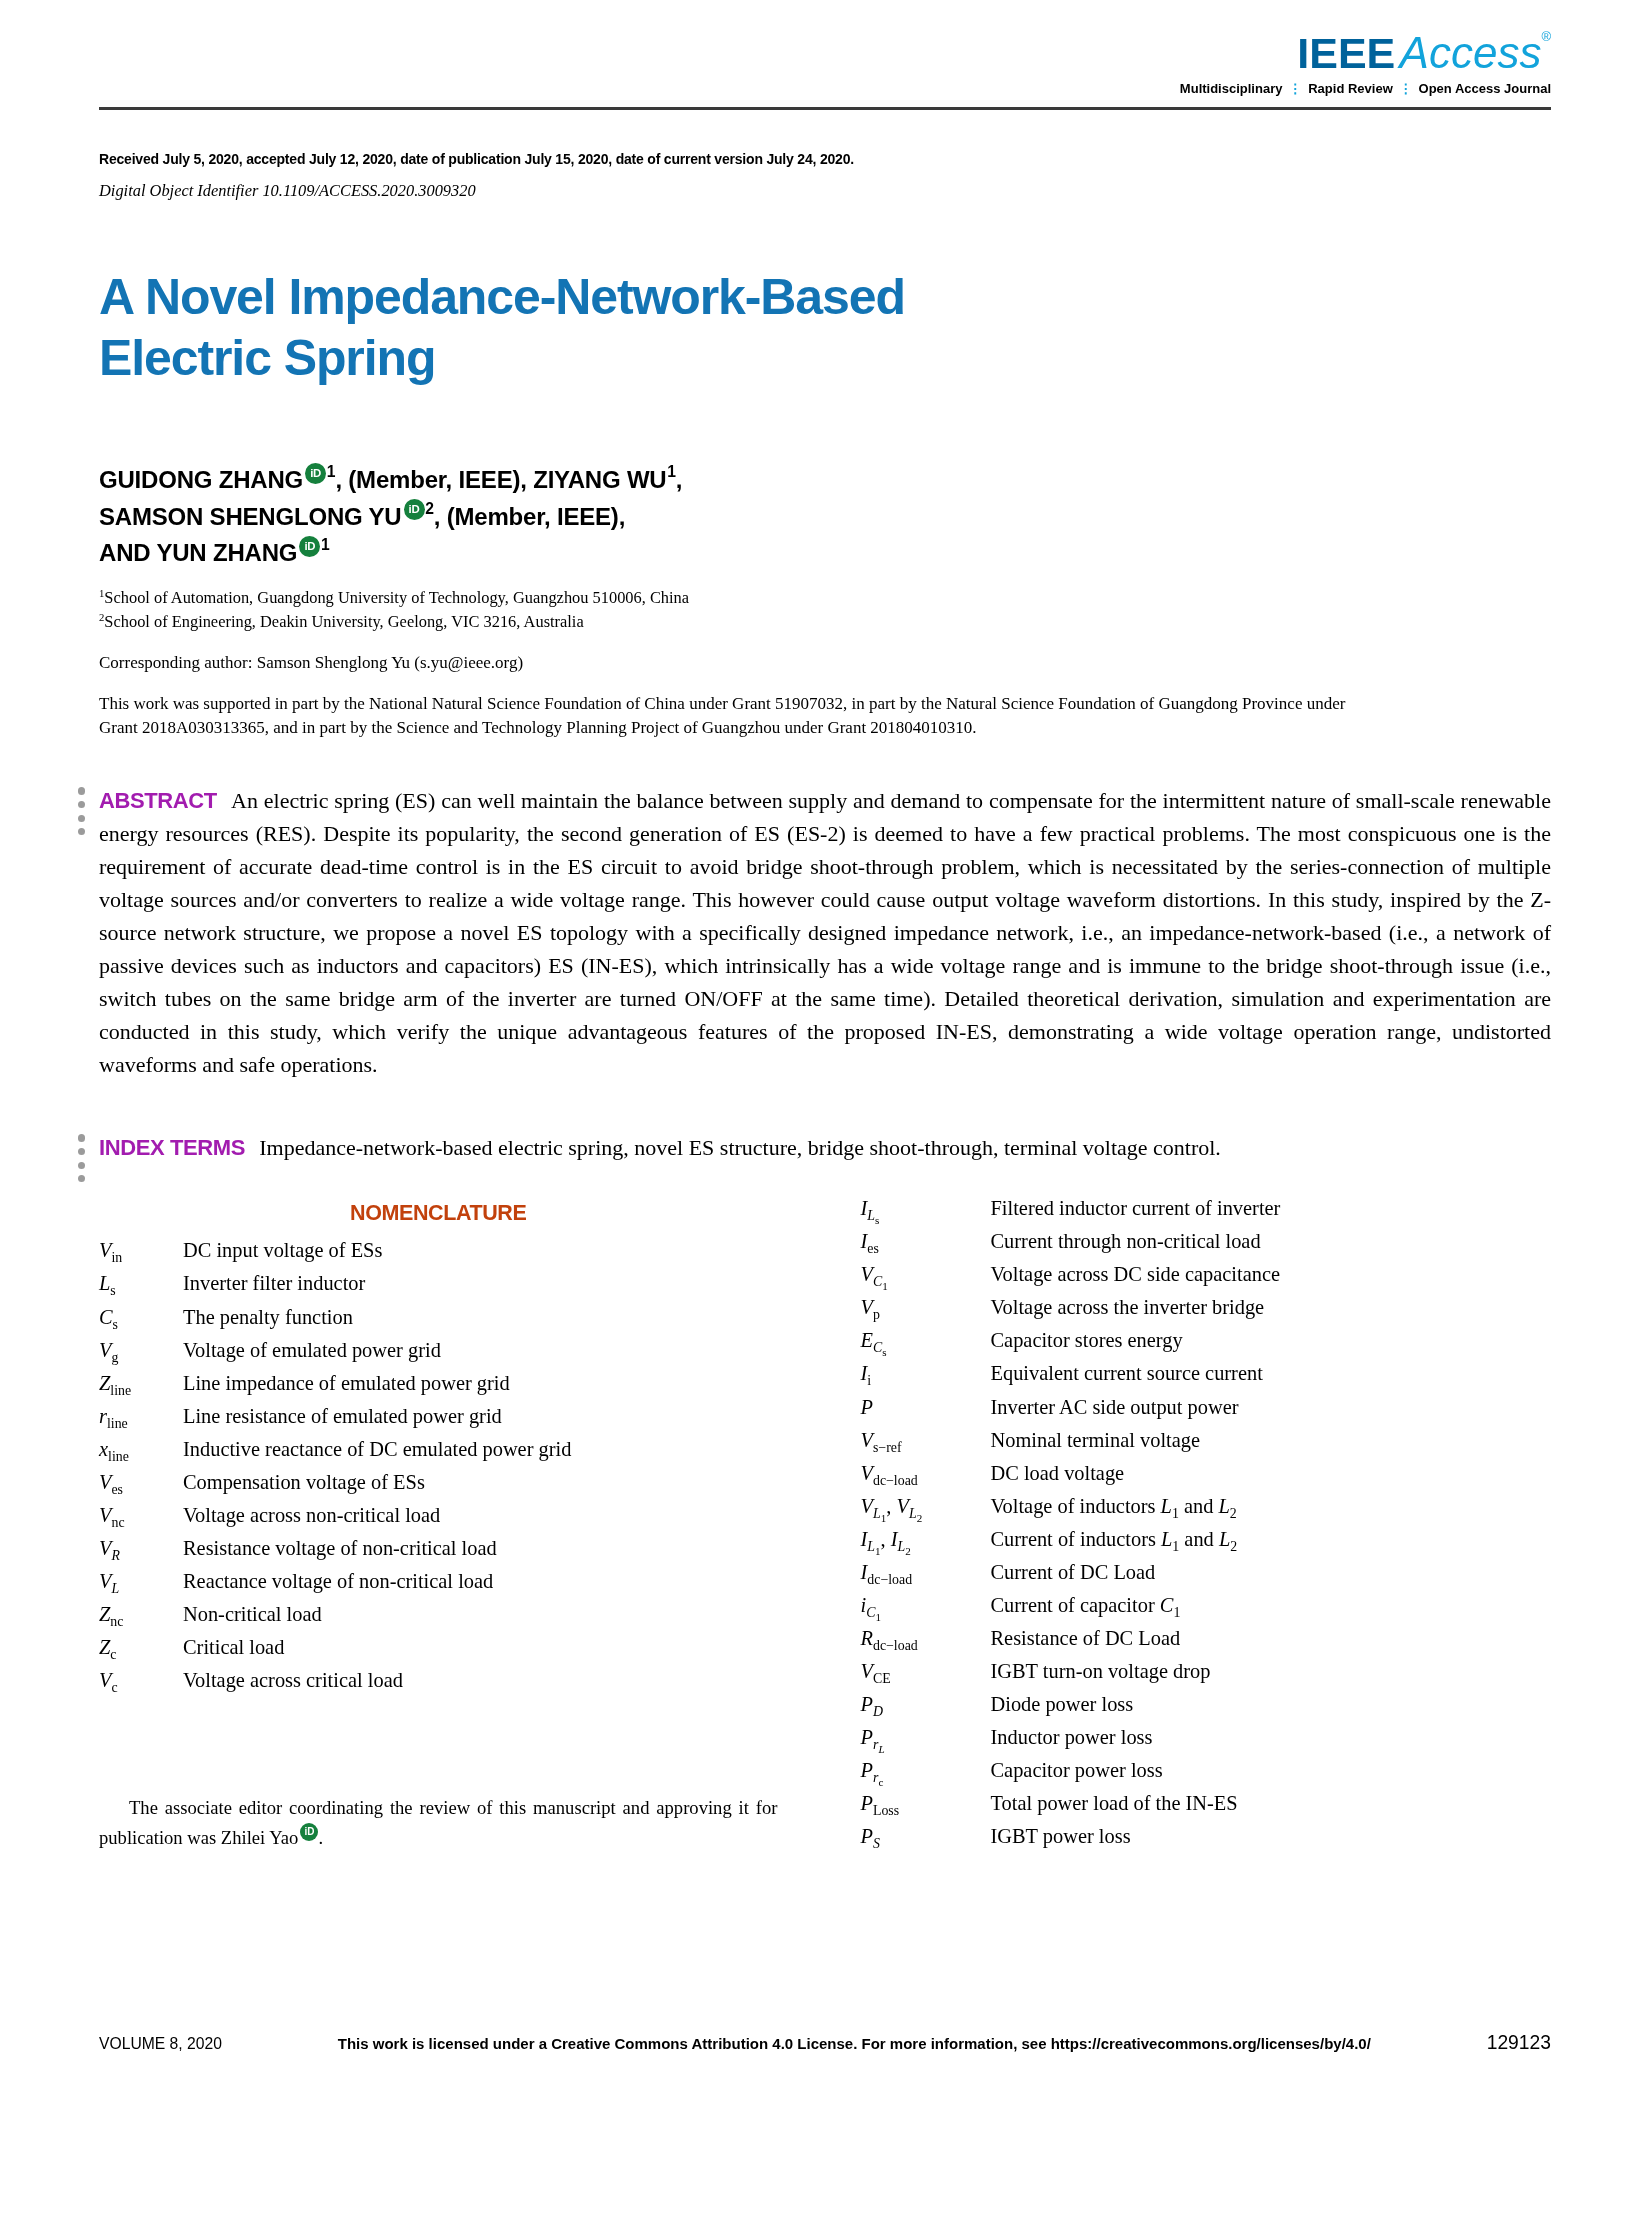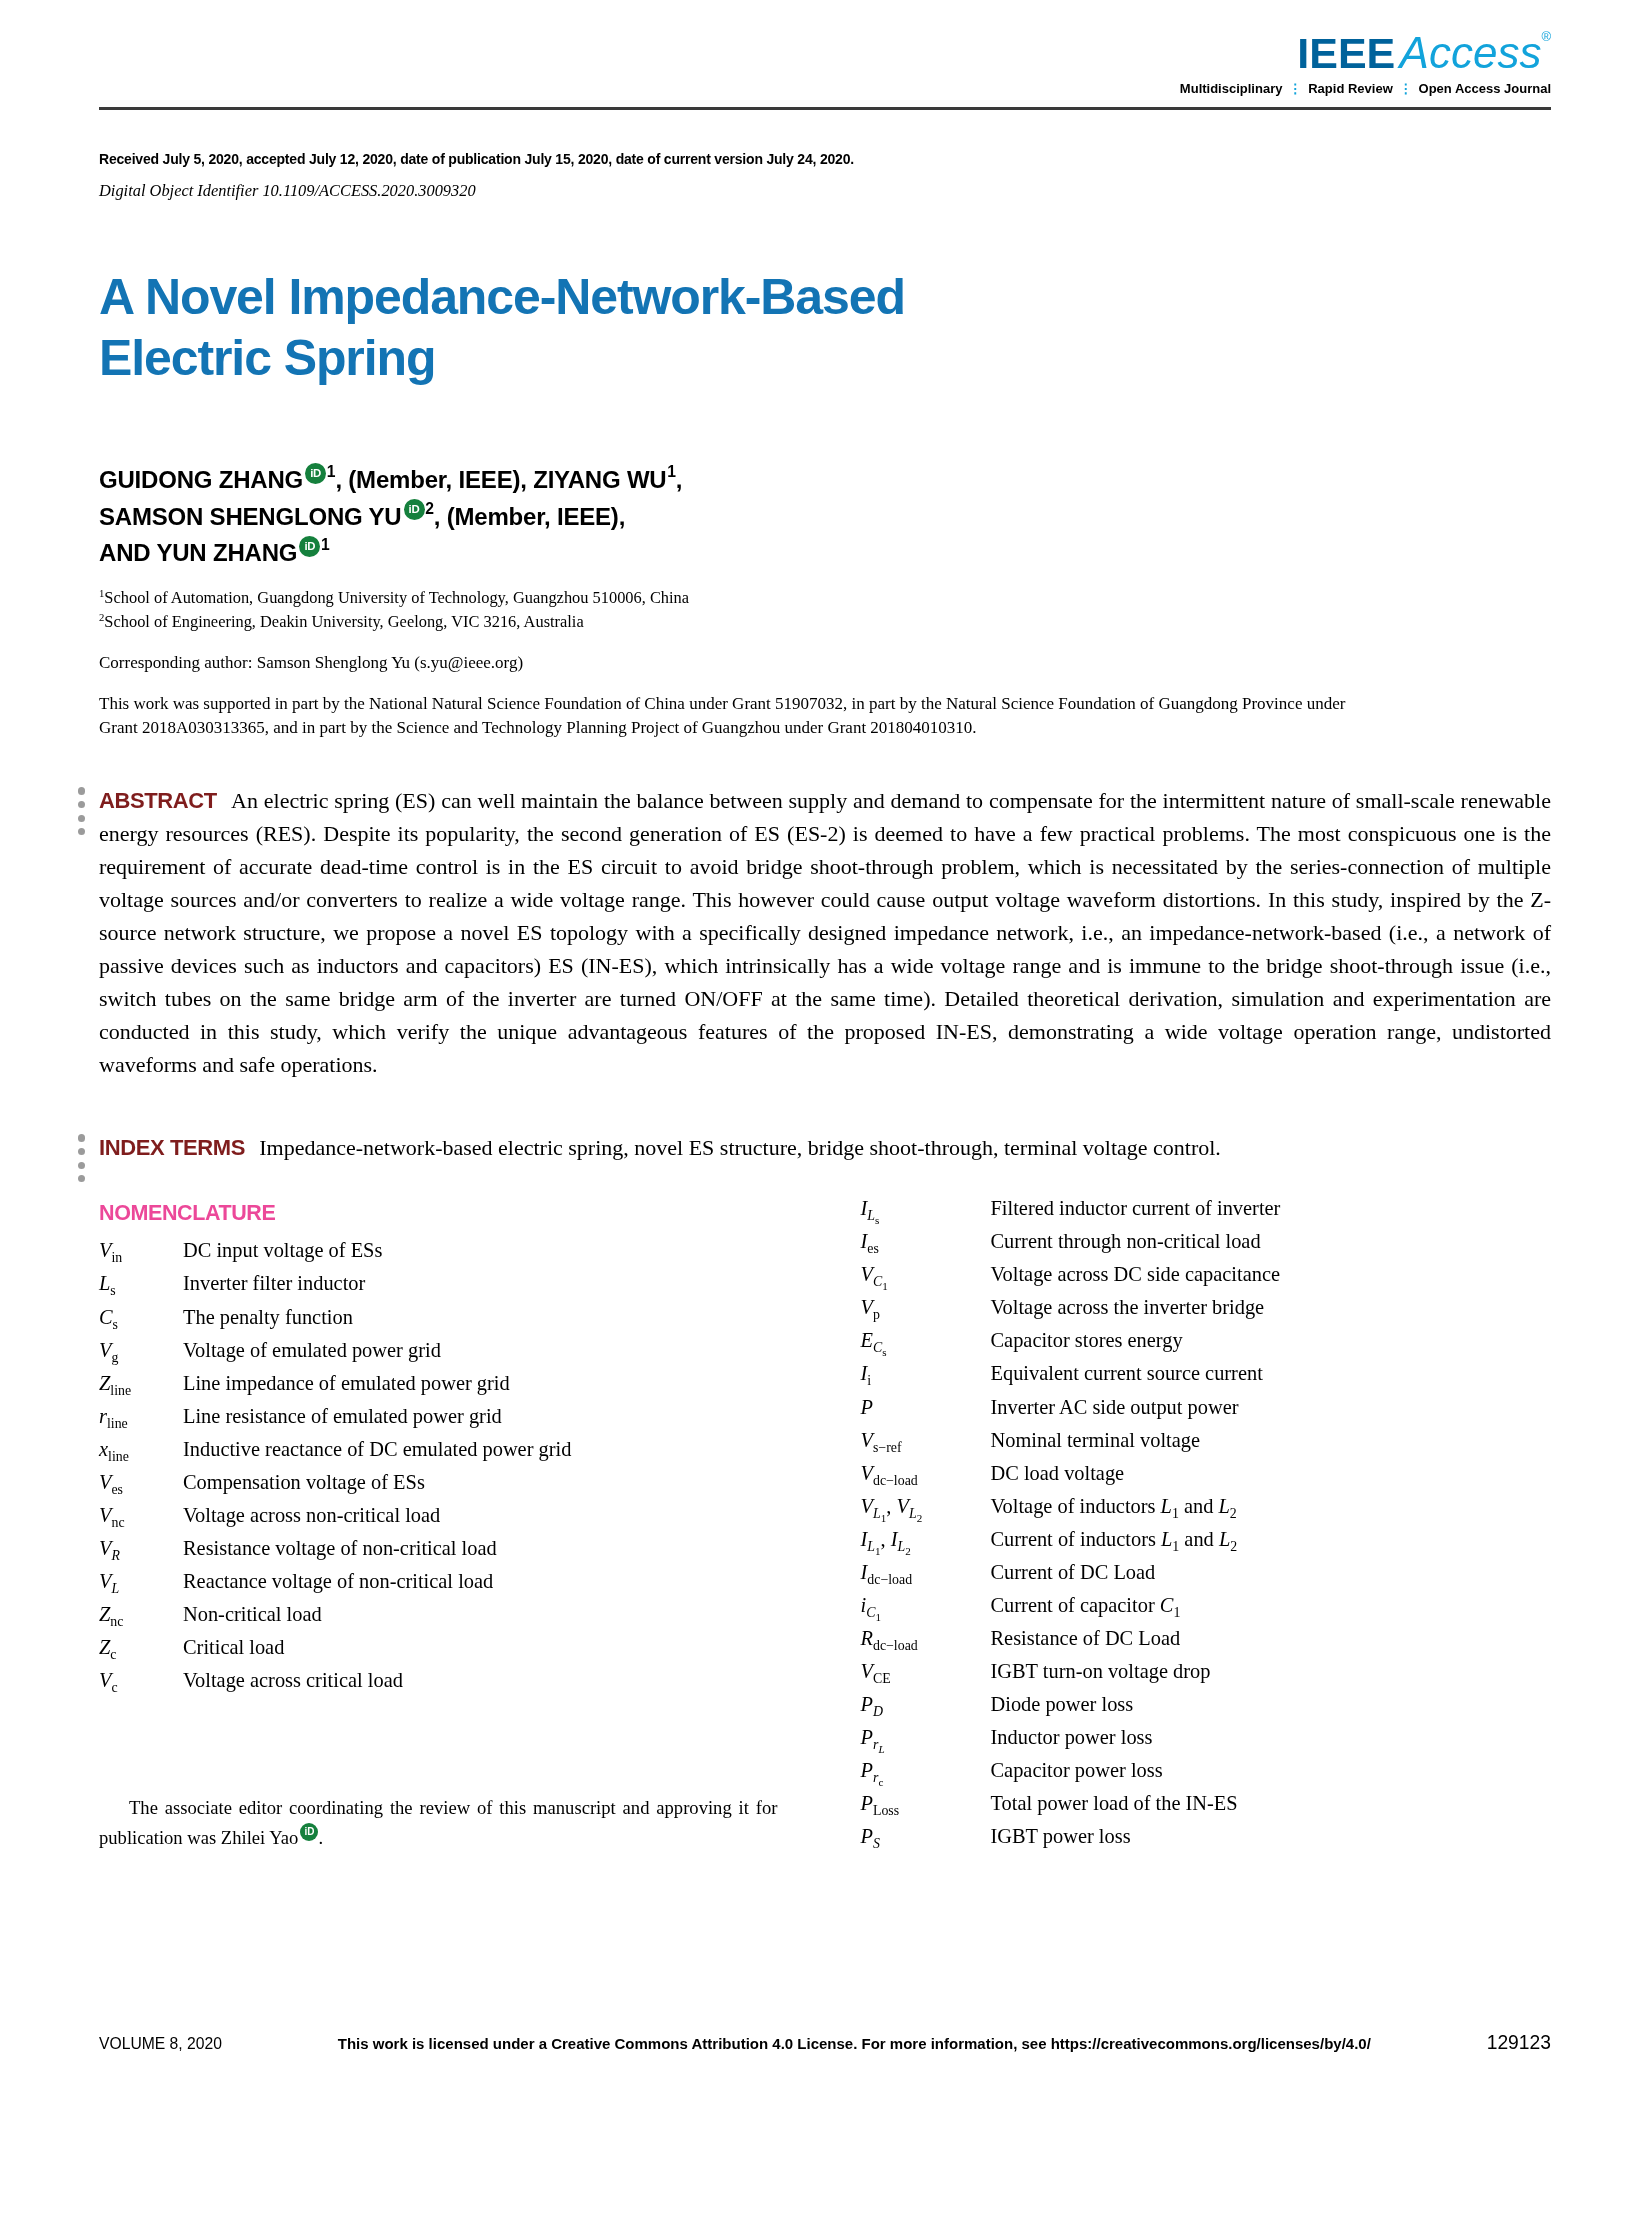--- a/index.html
+++ b/index.html
@@ -30,31 +30,31 @@
   .authors sup{font-size:15.7px;vertical-align:10.7px;margin-left:0.7px;}
   .affiliations{margin-top:15.7px;font-size:16.4px;line-height:1.33;}
   .affiliations sup{font-size:10.7px;}
   .corresponding{margin-top:20px;font-size:17px;}
   .funding{margin-top:18.6px;font-size:17px;line-height:1.42;max-width:1273px;}
 
   
   .blk{position:relative;text-align:justify;font-size:22px;line-height:1.5;}
   .abstract{margin-top:44px;}
   .index-terms{margin-top:50px;}
-  .blk-label{font-family:"Liberation Sans",sans-serif;font-weight:bold;color:#7f1d1d;
+  .blk-label{font-family:"Liberation Sans",sans-serif;font-weight:bold;color:#a21caf;
              font-size:22px;letter-spacing:-0.4px;margin-right:14.3px;}
   .dots{position:absolute;left:-21.5px;top:3.6px;display:flex;flex-direction:column;gap:6.4px;}
   .dot{width:7.2px;height:7.2px;border-radius:50%;background:#9b9b9b;}
 
   
   .nomenclature{display:flex;margin-top:37px;align-items:stretch;}
   .n-left{width:679px;display:flex;flex-direction:column;}
   .n-right{width:691px;margin-left:83px;margin-top:-8.6px;}
-  .n-head{font-family:"Liberation Sans",sans-serif;font-weight:bold;color:#ec4899;
-          font-size:21.5px;letter-spacing:-0.4px;margin-bottom:8.6px;}
+  .n-head{font-family:"Liberation Sans",sans-serif;font-weight:bold;color:#c2410c;
+          font-size:21.5px;letter-spacing:-0.4px;margin-bottom:8.6px;text-align:center;}
   .n-row{display:flex;font-size:20.4px;line-height:1.62;}
   .n-sym{flex:none;width:84px;}
   .n-right .n-sym{width:130px;}
   .n-desc{flex:1;}
   sub{font-size:68%;line-height:0;}
   sub sub{font-size:80%;}
 
   .editor-note{margin-top:auto;font-size:18.6px;line-height:1.62;text-align:justify;padding-top:33px;}
   .editor-note .first{display:inline-block;width:30px;}
   .orcid-sm{width:18px;height:18px;line-height:18px;font-size:10px;vertical-align:8.6px;}

